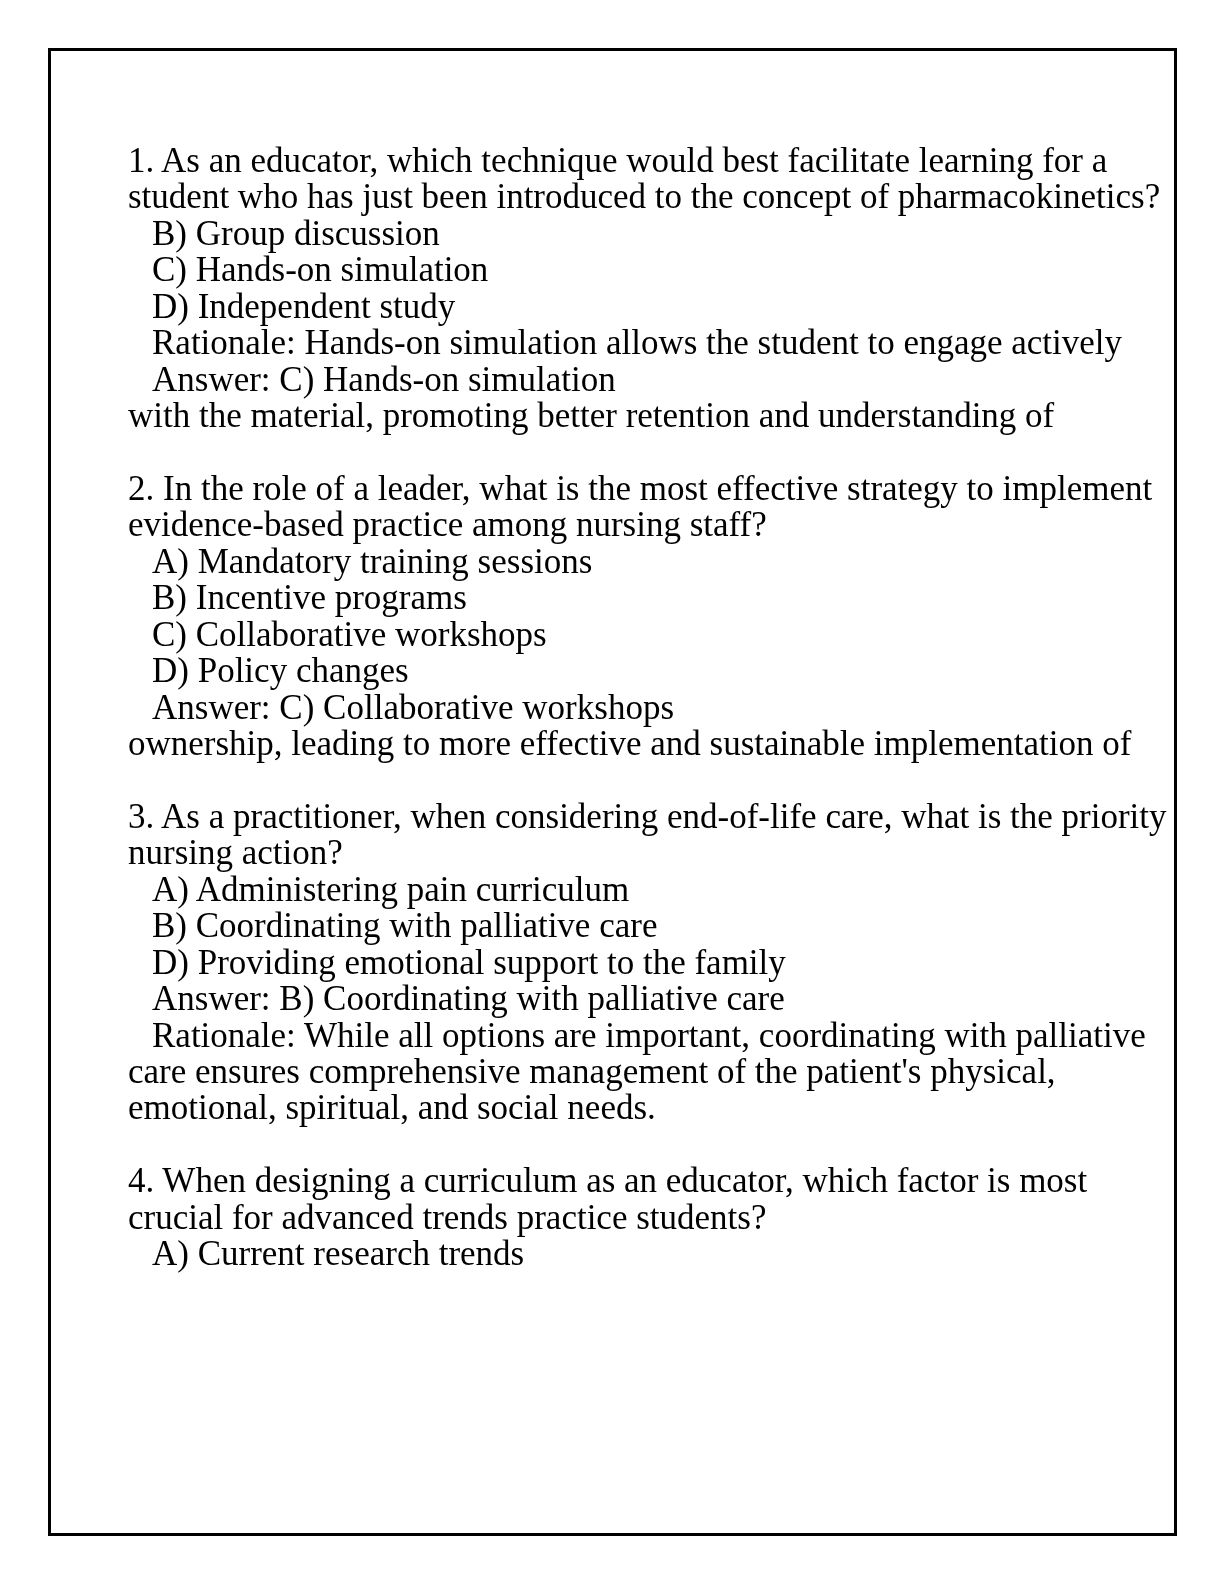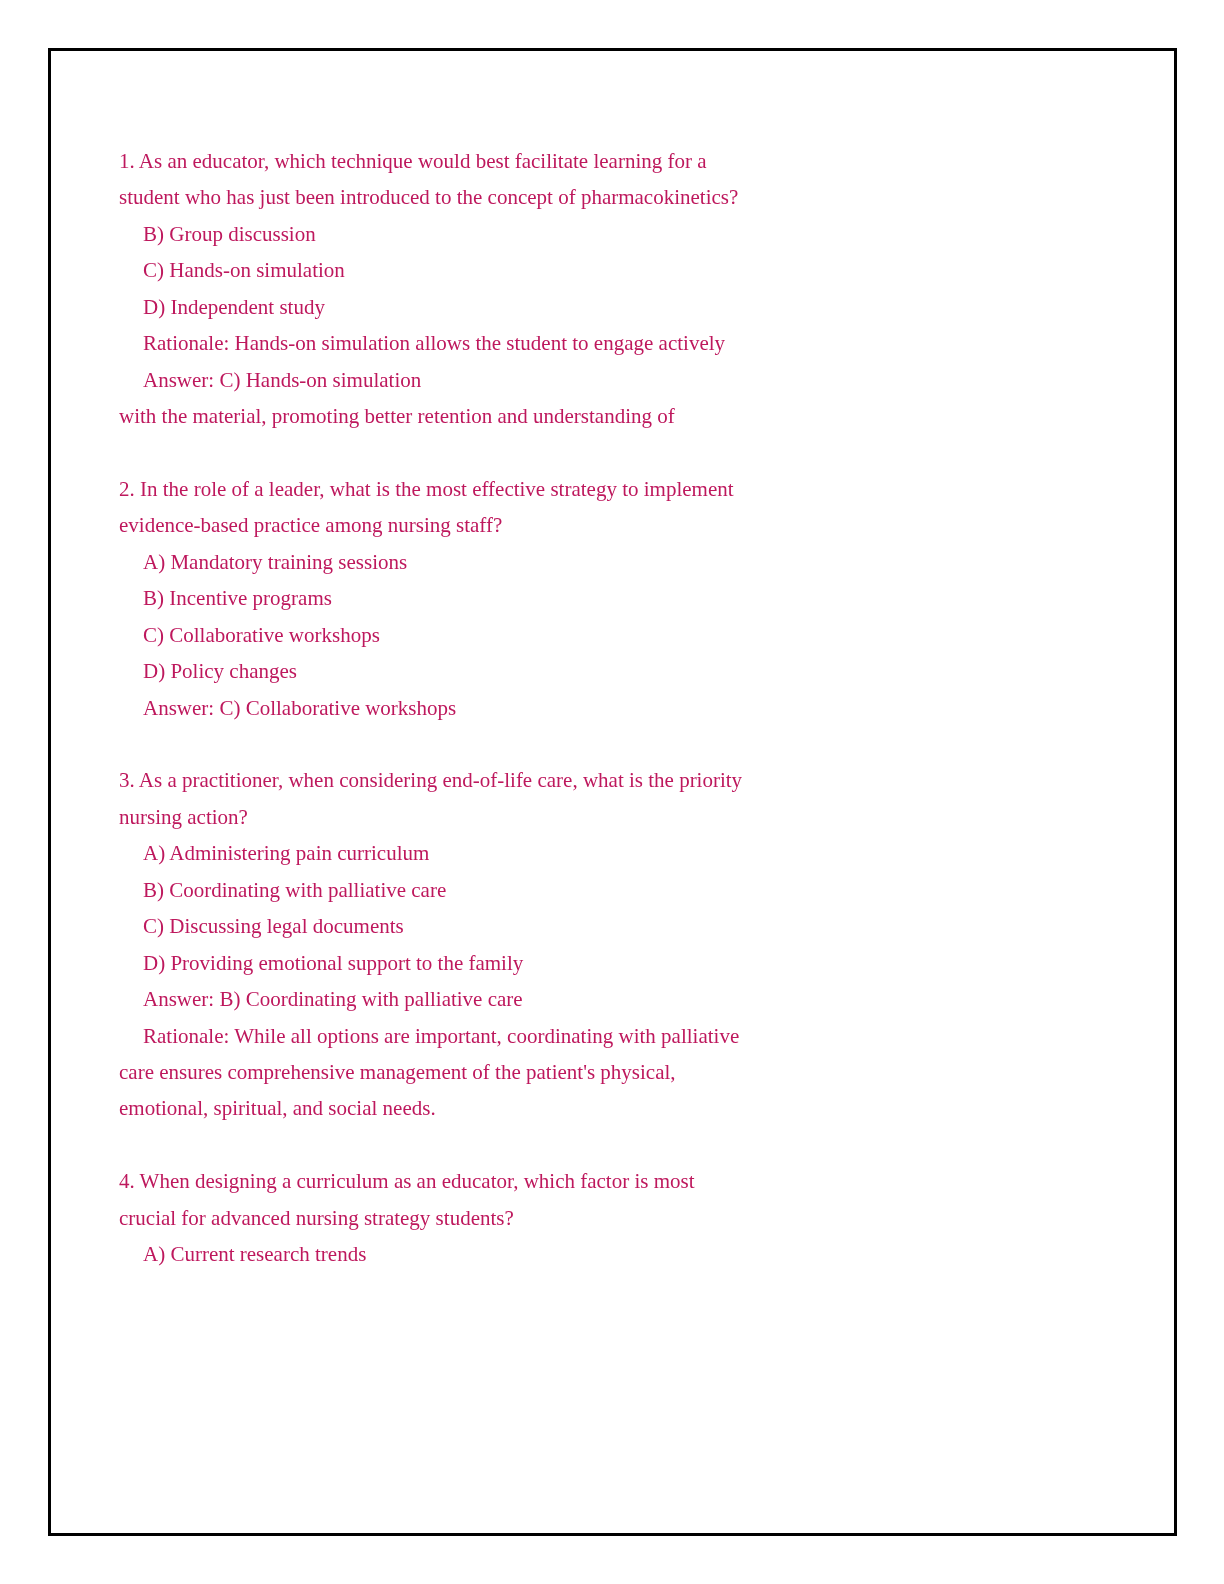--- a/index.html
+++ b/index.html
@@ -17,27 +17,27 @@
       position: absolute;
       left: 48px;
       top: 48px;
       width: 1123px;
       height: 1482px;
       border: 3px solid #000000;
       box-sizing: content-box;
     }
     .content {
       position: absolute;
-      left: 119px;
+      left: 128px;
       top: 143px;
       width: 1000px;
       font-family: "Liberation Serif", "DejaVu Serif", serif;
-      font-size: 21px;
+      font-size: 35px;
       line-height: 36.45px;
-      color: #be185d;
+      color: #000000;
     }
     .line {
       white-space: pre;
       display: block;
       height: 36.45px;
     }
     .indent {
       padding-left: 24px;
     }
     .blank {
@@ -68,36 +68,36 @@
   <span class="blank"></span>
 
   <div class="question-block">
     <span class="line">2. In the role of a leader, what is the most effective strategy to implement</span>
     <span class="line">evidence-based practice among nursing staff?</span>
     <span class="line indent">A) Mandatory training sessions</span>
     <span class="line indent">B) Incentive programs</span>
     <span class="line indent">C) Collaborative workshops</span>
     <span class="line indent">D) Policy changes</span>
     <span class="line indent">Answer: C) Collaborative workshops</span>
+    <span class="line">ownership, leading to more effective and sustainable implementation of</span>
   </div>
   <span class="blank"></span>
 
   <div class="question-block">
     <span class="line">3. As a practitioner, when considering end-of-life care, what is the priority</span>
     <span class="line">nursing action?</span>
     <span class="line indent">A) Administering pain curriculum</span>
     <span class="line indent">B) Coordinating with palliative care</span>
-    <span class="line indent">C) Discussing legal documents</span>
     <span class="line indent">D) Providing emotional support to the family</span>
     <span class="line indent">Answer: B) Coordinating with palliative care</span>
     <span class="line indent">Rationale: While all options are important, coordinating with palliative</span>
     <span class="line">care ensures comprehensive management of the patient's physical,</span>
     <span class="line">emotional, spiritual, and social needs.</span>
   </div>
   <span class="blank"></span>
 
   <div class="question-block">
     <span class="line">4. When designing a curriculum as an educator, which factor is most</span>
-    <span class="line">crucial for advanced nursing strategy students?</span>
+    <span class="line">crucial for advanced trends practice students?</span>
     <span class="line indent">A) Current research trends</span>
   </div>
 
 </div>
 
 </body></html>

